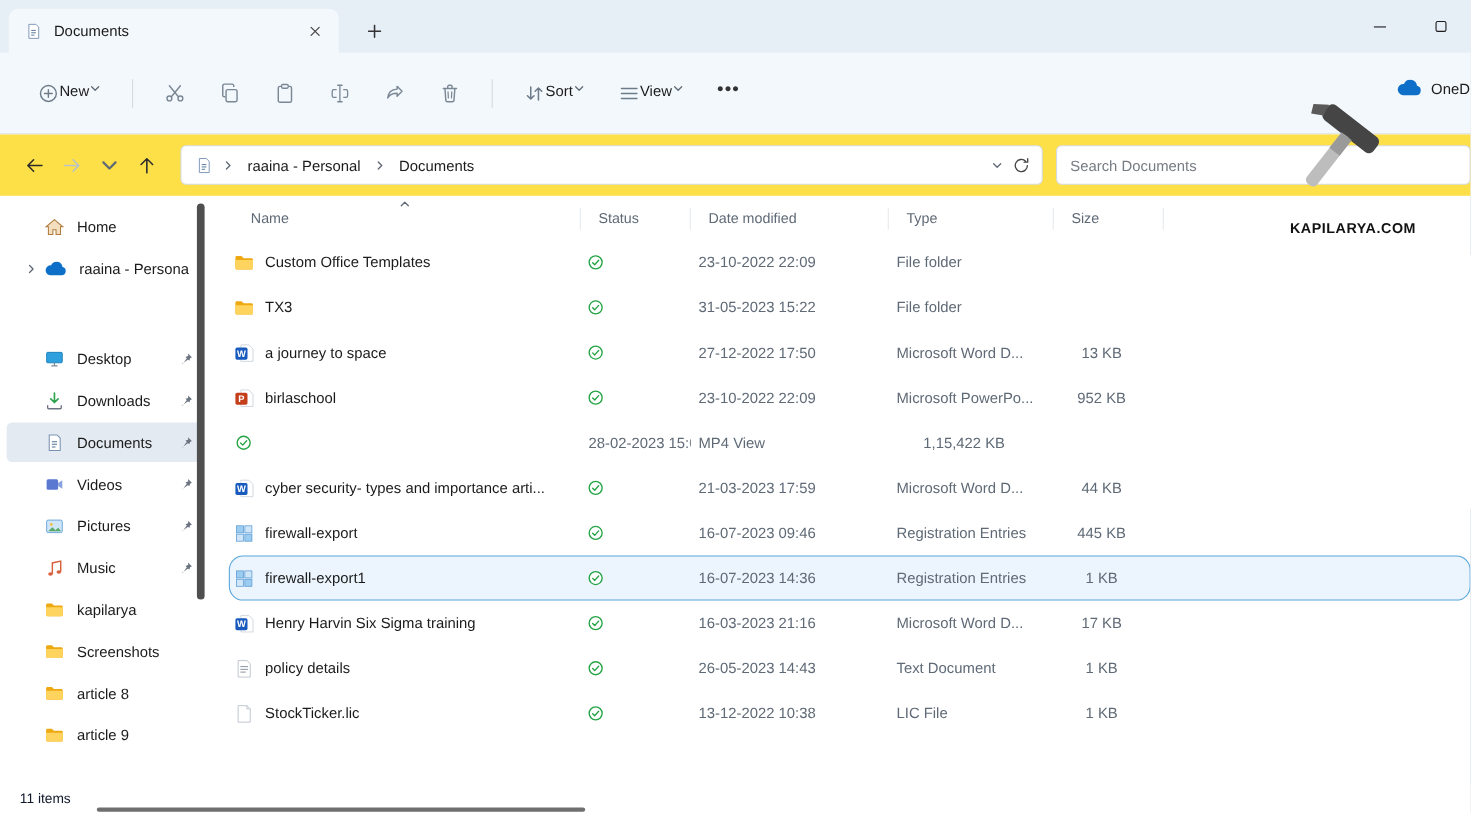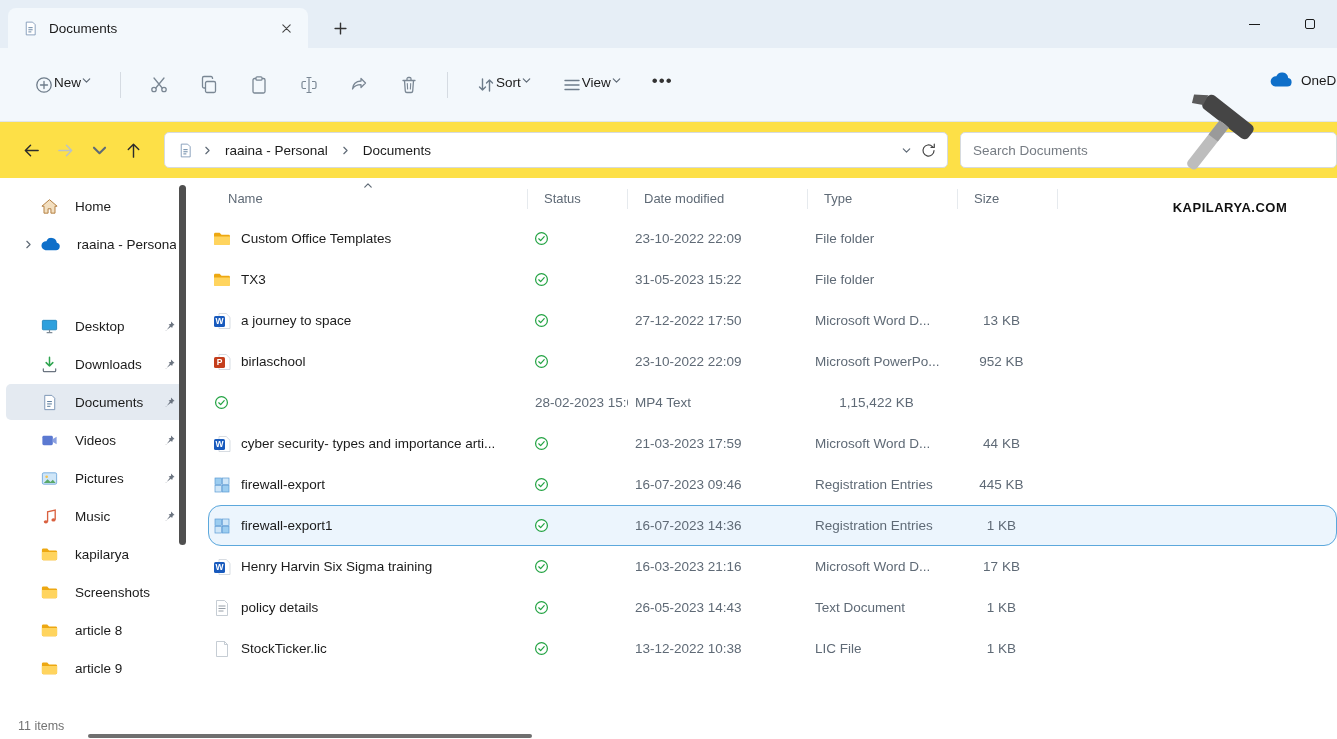--- a/index.html
+++ b/index.html
@@ -54,21 +54,21 @@
   .content{ display:flex; height:535px; }
   .sidebar{ width:200px; position:relative; padding-top:8px; flex:none;}
   .side-item{
     height:36px; margin:2px 16px 2px 6px; border-radius:5px; display:flex; align-items:center;
     padding:0 8px 0 10px; cursor:pointer; gap:0;
   }
   .side-item.selected{ background:#e4eaf1; }
   .chev-slot{ width:24px; display:grid; place-items:center; flex:none;}
   .chev-slot svg{ width:11px; height:11px; color:#5f6a76;}
   .sic{ width:19px; height:19px; flex:none; }
-  .slabel{ margin-left:16px; flex:1; white-space:nowrap; overflow:hidden; }
+  .slabel{ margin-left:11px; flex:1; white-space:nowrap; overflow:hidden; }
   .pin{ width:13px; height:13px; color:#6b7480; flex:none;}
   .section-gap{ height:42px; }
   .v-scroll{ position:absolute; top:7px; right:14px; width:7px; height:360px; background:#4f4f4f; border-radius:4px; cursor:pointer;}
   
   .filearea{ flex:1; padding-left:8px; overflow:hidden;}
   .grid{ display:grid; grid-template-columns:320px 100px 180px 150px 100px; align-items:center;}
   .lheader{ height:38px; color:#5f6a76; font-size:13px; position:relative; margin-top:2px;}
   .hcell{ padding-left:16px; height:20px; line-height:20px; border-right:1px solid #e6eaee; cursor:pointer; position:relative;}
   .hcell.name{ padding-left:20px; }
   .sort-caret{ position:absolute; left:50%; top:-9px; width:11px; height:11px; color:#5f6a76; transform:translateX(-50%);}
@@ -76,21 +76,21 @@
   .row.selected{ background:#ecf5fd; outline:1px solid #5ca8dc; outline-offset:-1px;border-radius:13px;}
   .cell{ overflow:hidden; white-space:nowrap; }
   .cell.name{ display:flex; align-items:center; gap:9px; padding-left:4px;}
   .cell.name span{ white-space:pre; overflow:hidden; }
   .fic{ width:20px; height:20px; flex:none;}
   .cell.status{ padding-left:6px; }
   .chk{ width:15px; height:15px; display:block;}
   .cell.date,.cell.type{ color:#5f6a76; padding-left:7px;}
   .cell.size{ color:#5f6a76; text-align:center; padding-right:13px;}
   
-  .statusbar{ position:absolute; left:0; right:0; bottom:0; height:26px; background:#fff; display:flex; align-items:center; padding-left:18px; font-size:12.5px; color:#737373;}
+  .statusbar{ position:absolute; left:0; right:0; bottom:0; height:26px; background:#fff; display:flex; align-items:center; padding-left:18px; font-size:12.5px; color:#0f172a;}
   .h-scroll{ position:absolute; left:88px; bottom:1px; width:444px; height:4px; background:#6f6f6f; border-radius:2px; cursor:pointer;}
   
   .watermark{ position:absolute; left:1155px; top:90px; width:150px; text-align:center; pointer-events:none;}
   .watermark svg{ width:118px; height:108px; display:block; margin:0 auto;}
   .wm-text{ font-size:13px; font-weight:bold; color:#111; letter-spacing:0.5px; margin-top:2px;}
 </style>
 </head>
 <body>
 
 <svg width="0" height="0" style="position:absolute" aria-hidden="true">
@@ -583,21 +583,21 @@
         <div class="cell type">Microsoft PowerPo...</div>
         <div class="cell size">952 KB</div>
       </div>
       <div class="grid row">
         <div class="cell status">
             <svg class="chk">
               <use href="#i-check"></use>
             </svg>
           </div>
         <div class="cell date">28-02-2023 15:02</div>
-        <div class="cell type">MP4 Text</div>
+        <div class="cell type">MP4 View</div>
         <div class="cell size">1,15,422 KB</div>
       </div>
       <div class="grid row">
         <div class="cell name">
             <svg class="fic">
               <use href="#i-word"></use>
             </svg>
             <span>cyber security- types and importance arti...</span>
           </div>
         <div class="cell status">

